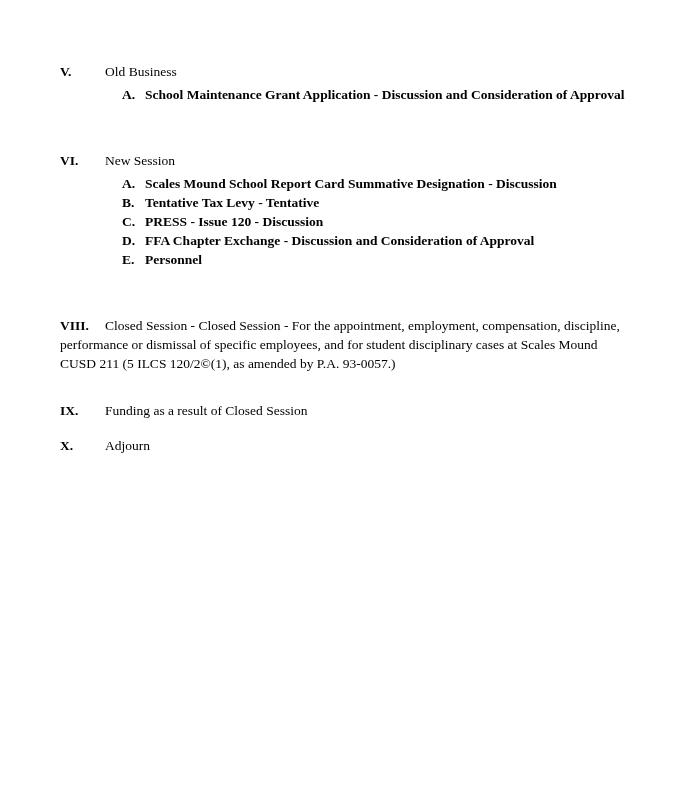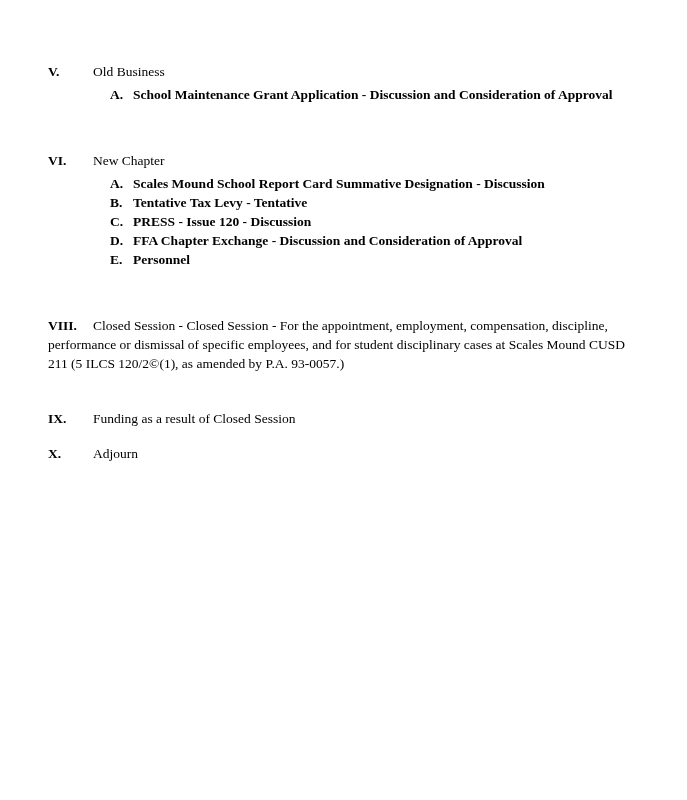--- a/index.html
+++ b/index.html
@@ -13,26 +13,26 @@
     font-family: "Liberation Serif", "DejaVu Serif", serif;
     font-size: 13.5px;
     line-height: 19px;
     color: #000000;
     overflow: hidden;
   }
   .page {
     box-sizing: border-box;
     width: 687px;
     height: 764px;
-    padding: 62px 52px 40px 48px;
+    padding: 62px 52px 40px 60px;
     background: #ffffff;
   }
   .section { margin: 0; }
   .section.gap-large { margin-top: 47px; }
-  .section.gap-medium { margin-top: 36px; }
+  .section.gap-medium { margin-top: 28px; }
   .section.gap-small { margin-top: 16px; }
   .section-heading { white-space: nowrap; }
   .numeral {
     display: inline-block;
     width: 45px;
     font-weight: bold;
     vertical-align: top;
   }
   .items { margin-left: 62px; margin-top: 4px; font-weight: bold; }
   .item { white-space: nowrap; }
@@ -55,21 +55,21 @@
     </div>
     <div class="items">
       <div class="item">
         <span class="letter">A.</span><span class="text">School Maintenance Grant Application - Discussion and Consideration of Approval</span>
       </div>
     </div>
   </div>
 
   <div class="section gap-large">
     <div class="section-heading">
-      <span class="numeral">VI.</span><span class="title">New Chapter</span>
+      <span class="numeral">VI.</span><span class="title">New Session</span>
     </div>
     <div class="items">
       <div class="item">
         <span class="letter">A.</span><span class="text">Scales Mound School Report Card Summative Designation - Discussion</span>
       </div>
       <div class="item">
         <span class="letter">B.</span><span class="text">Tentative Tax Levy - Tentative</span>
       </div>
       <div class="item">
         <span class="letter">C.</span><span class="text">PRESS - Issue 120 - Discussion</span>

